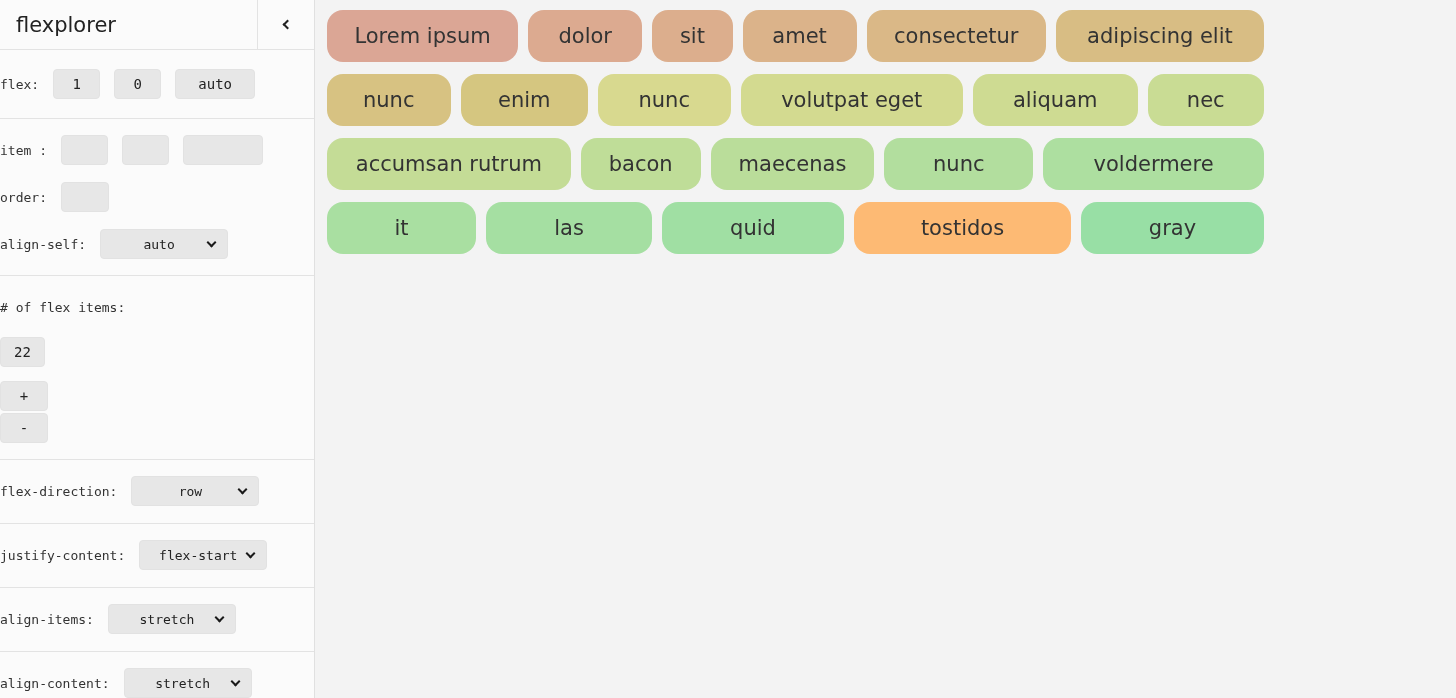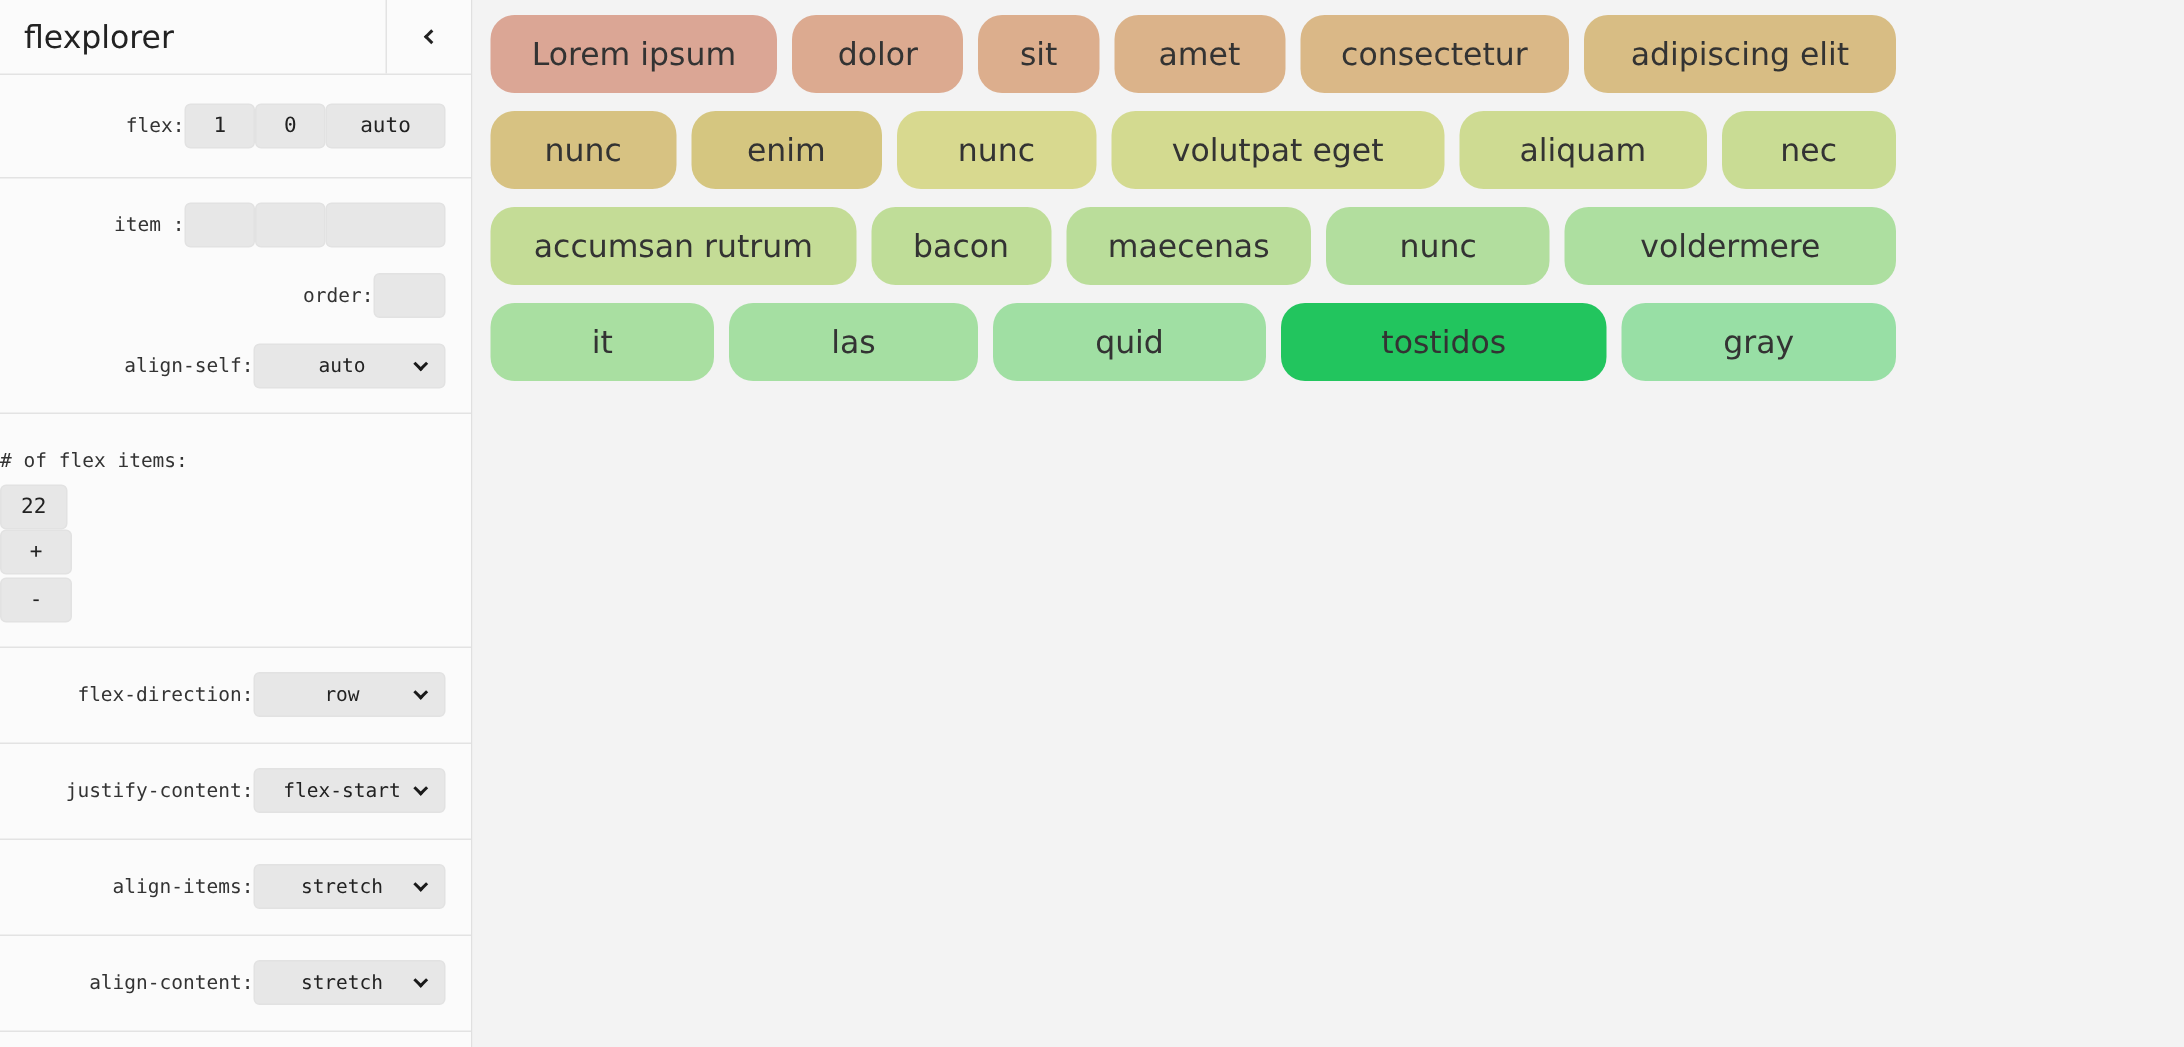--- a/index.html
+++ b/index.html
@@ -39,21 +39,21 @@
     position:absolute; right:12px; top:9px;
   }
 
   .sec { border-bottom:1px solid #e3e3e3; padding-right:17px; }
   .sec-flex   { padding-top:19px; padding-bottom:19px; }
   .sec-item   { padding-top:16px; padding-bottom:16px; }
   .sec-item .crow + .crow { margin-top:17px; }
   .sec-count  { padding-top:17px; padding-bottom:16px; }
   .sec-prop   { padding-top:16px; padding-bottom:17px; }
 
-  .crow { display:flex; justify-content:flex-end; align-items:center; gap:0; }
+  .crow { display:flex; align-items:center; gap:14px; }
   .clabel {
     font-family:"DejaVu Sans Mono", monospace;
     font-size:13px; color:#333; white-space:pre;
   }
   .tin {
     height:30px; background:#e7e7e7; border:1px solid #e2e2e2;
     border-radius:4px; text-align:center; color:#222;
     font-family:"DejaVu Sans Mono", monospace; font-size:14px;
   }
   .w-sm    { width:47px; }
@@ -206,17 +206,17 @@
       <div class="flex-item" style="background: rgb(206, 219, 146); flex: 1 0 132px;">aliquam</div>
       <div class="flex-item" style="background: rgb(201, 220, 148); flex: 1 0 84px;">nec</div>
       <div class="flex-item" style="background: rgb(196, 220, 150); flex: 1 0 233px;">accumsan rutrum</div>
       <div class="flex-item" style="background: rgb(191, 221, 152); flex: 1 0 109px;">bacon</div>
       <div class="flex-item" style="background: rgb(186, 221, 154); flex: 1 0 153px;">maecenas</div>
       <div class="flex-item" style="background: rgb(178, 222, 158); flex: 1 0 138px;">nunc</div>
       <div class="flex-item" style="background: rgb(173, 223, 160); flex: 1 0 210px;">voldermere</div>
       <div class="flex-item" style="background: rgb(169, 223, 161); flex: 1 0 100px;">it</div>
       <div class="flex-item" style="background: rgb(165, 223, 162); flex: 1 0 117px;">las</div>
       <div class="flex-item" style="background: rgb(160, 223, 163); flex: 1 0 133px;">quid</div>
-      <div class="flex-item" style="background: #22c55e; flex: 1 0 168px;">tostidos</div>
+      <div class="flex-item" style="background: #fdba74; flex: 1 0 168px;">tostidos</div>
       <div class="flex-item" style="background: rgb(152, 223, 165); flex: 1 0 134px;">gray</div>
     </main>
 
 </div>
 
 </body></html>

